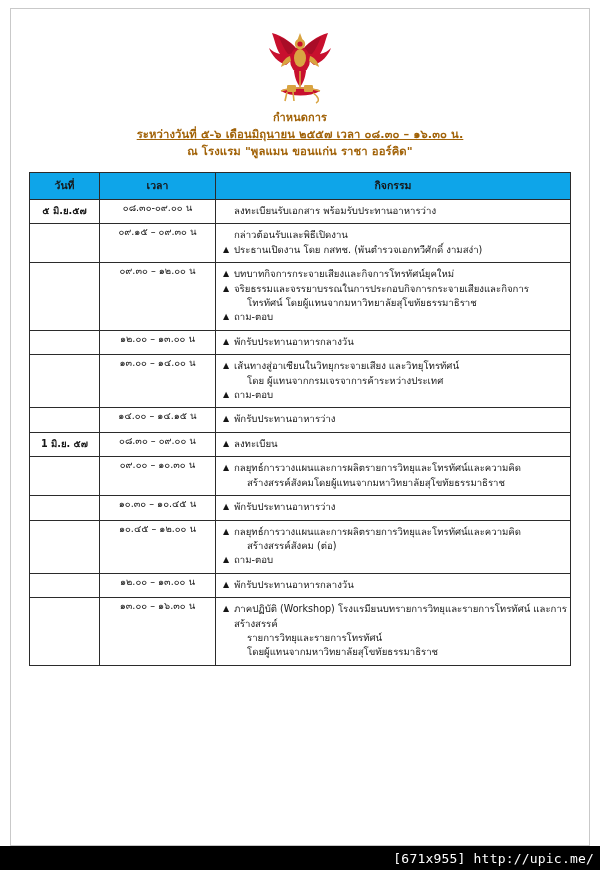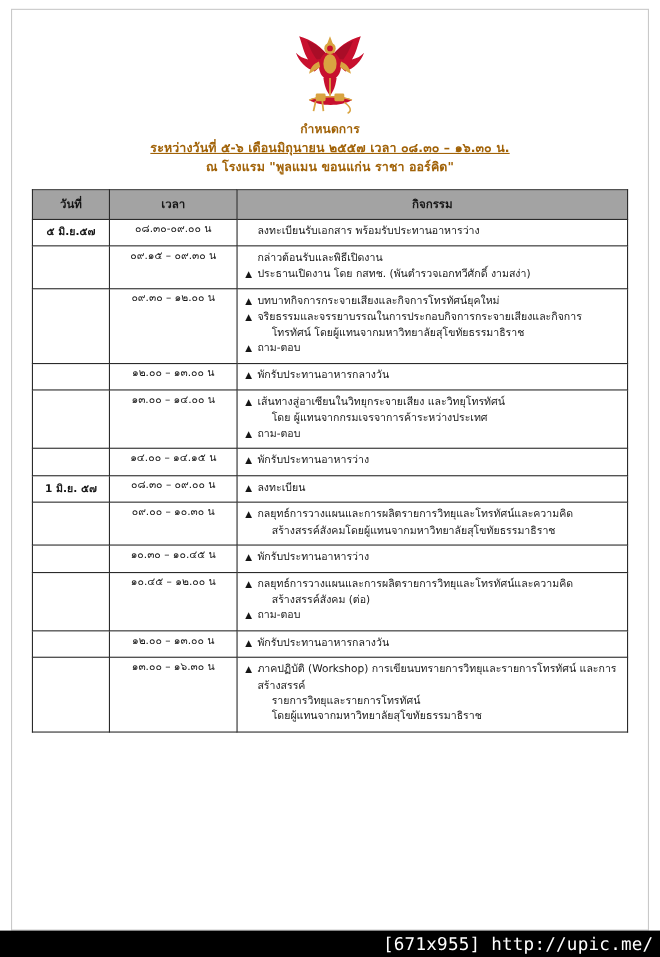--- a/index.html
+++ b/index.html
@@ -60,21 +60,21 @@
     width: 100%;
     border-collapse: collapse;
     table-layout: fixed;
   }
   table.schedule th, table.schedule td {
     border: 1px solid #2b2b2b;
     vertical-align: top;
     color: #161616;
   }
   table.schedule thead th {
-    background: #a3a3a3;
+    background: #0ea5e9;
     text-align: center;
     font-size: 10.5px;
     font-weight: 700;
     padding: 4px 2px 5px 2px;
     vertical-align: middle;
   }
   col.c-date { width: 70px; }
   col.c-time { width: 116px; }
   col.c-act  { width: auto; }
 
@@ -120,21 +120,21 @@
     height: 24px;
     background: #000000;
     display: flex;
     align-items: center;
     justify-content: flex-end;
     padding-right: 6px;
   }
   .watermark-text {
     color: #ffffff;
     font-family: "DejaVu Sans Mono", "Liberation Mono", monospace;
-    font-size: 16px;
+    font-size: 13px;
     letter-spacing: 0.2px;
   }
 </style>
 </head>
 <body>
 
 <div class="page">
   <div class="sheet">
 
     <div class="emblem-wrap">
@@ -271,21 +271,21 @@
               <td class="date"></td>
               <td class="time">๑๒.๐๐ – ๑๓.๐๐ น</td>
               <td class="act">
                 <span class="act-line"><span class="bullet">▲</span><span>พักรับประทานอาหารกลางวัน</span></span>
               </td>
             </tr>
             <tr>
               <td class="date"></td>
               <td class="time">๑๓.๐๐ – ๑๖.๓๐ น</td>
               <td class="act">
-                <span class="act-line"><span class="bullet">▲</span><span>ภาคปฏิบัติ (Workshop) การเขียนบทรายการวิทยุและรายการโทรทัศน์ และการ</span></span>
+                <span class="act-line"><span class="bullet">▲</span><span>ภาคปฏิบัติ (Workshop) โรงแรมียนบทรายการวิทยุและรายการโทรทัศน์ และการ</span></span>
                 <span class="act-line nobullet"><span class="bullet">▲</span><span>สร้างสรรค์</span></span>
                 <span class="act-line indent nobullet"><span class="bullet">▲</span><span>รายการวิทยุและรายการโทรทัศน์</span></span>
                 <span class="act-line indent nobullet"><span class="bullet">▲</span><span>โดยผู้แทนจากมหาวิทยาลัยสุโขทัยธรรมาธิราช</span></span>
               </td>
             </tr>
           </tbody>
       </table>
     </div>
 
   </div>

